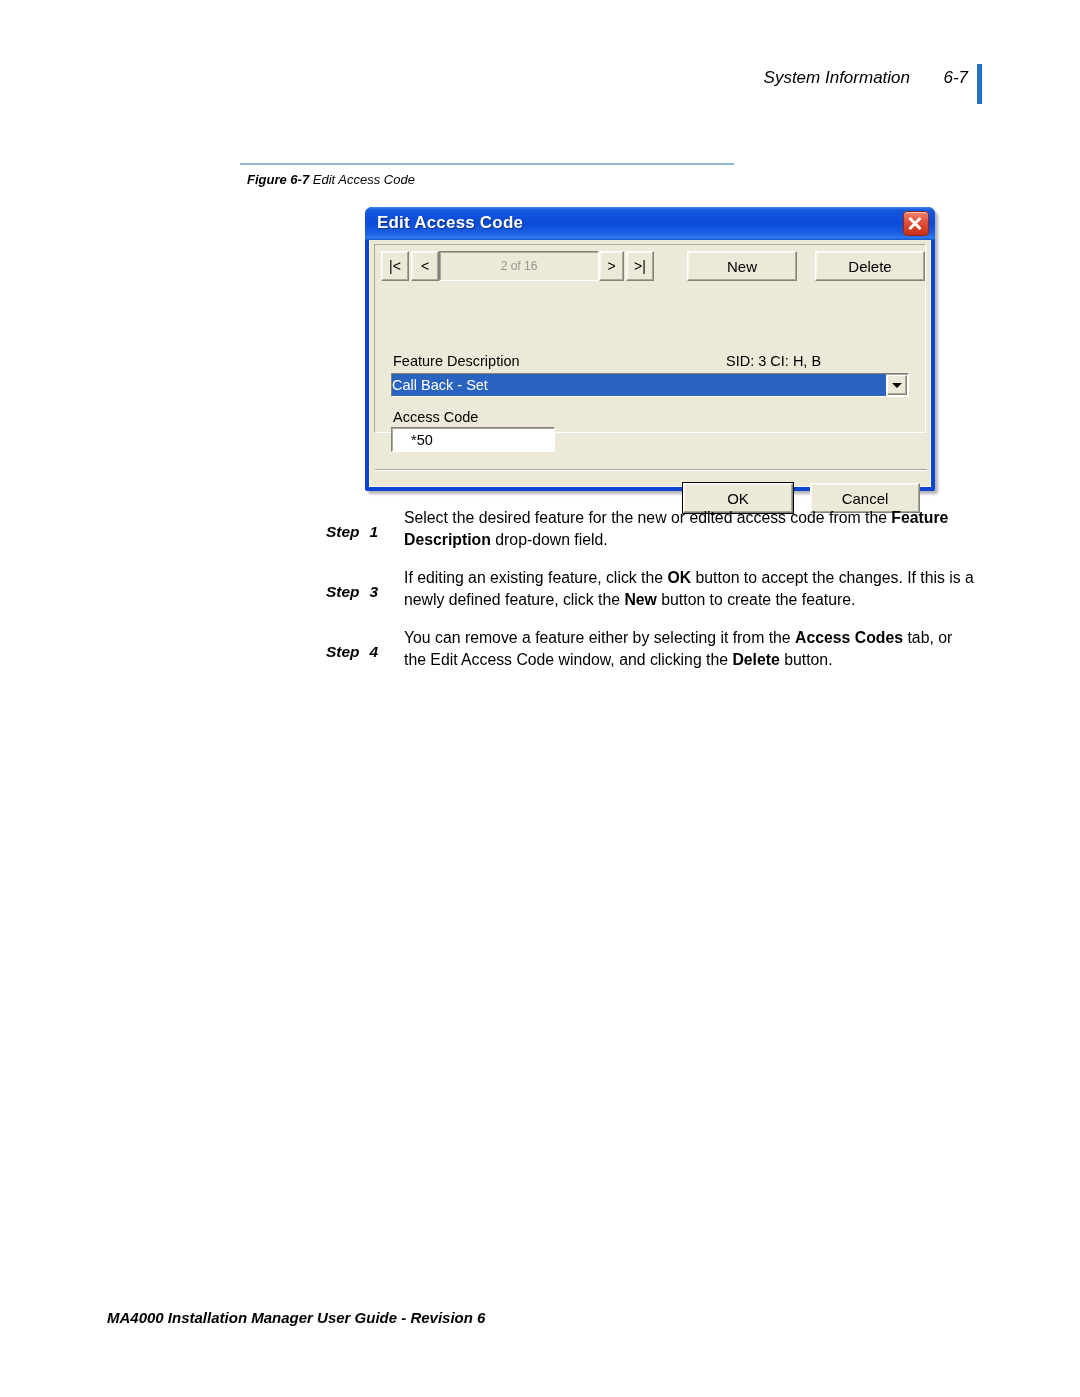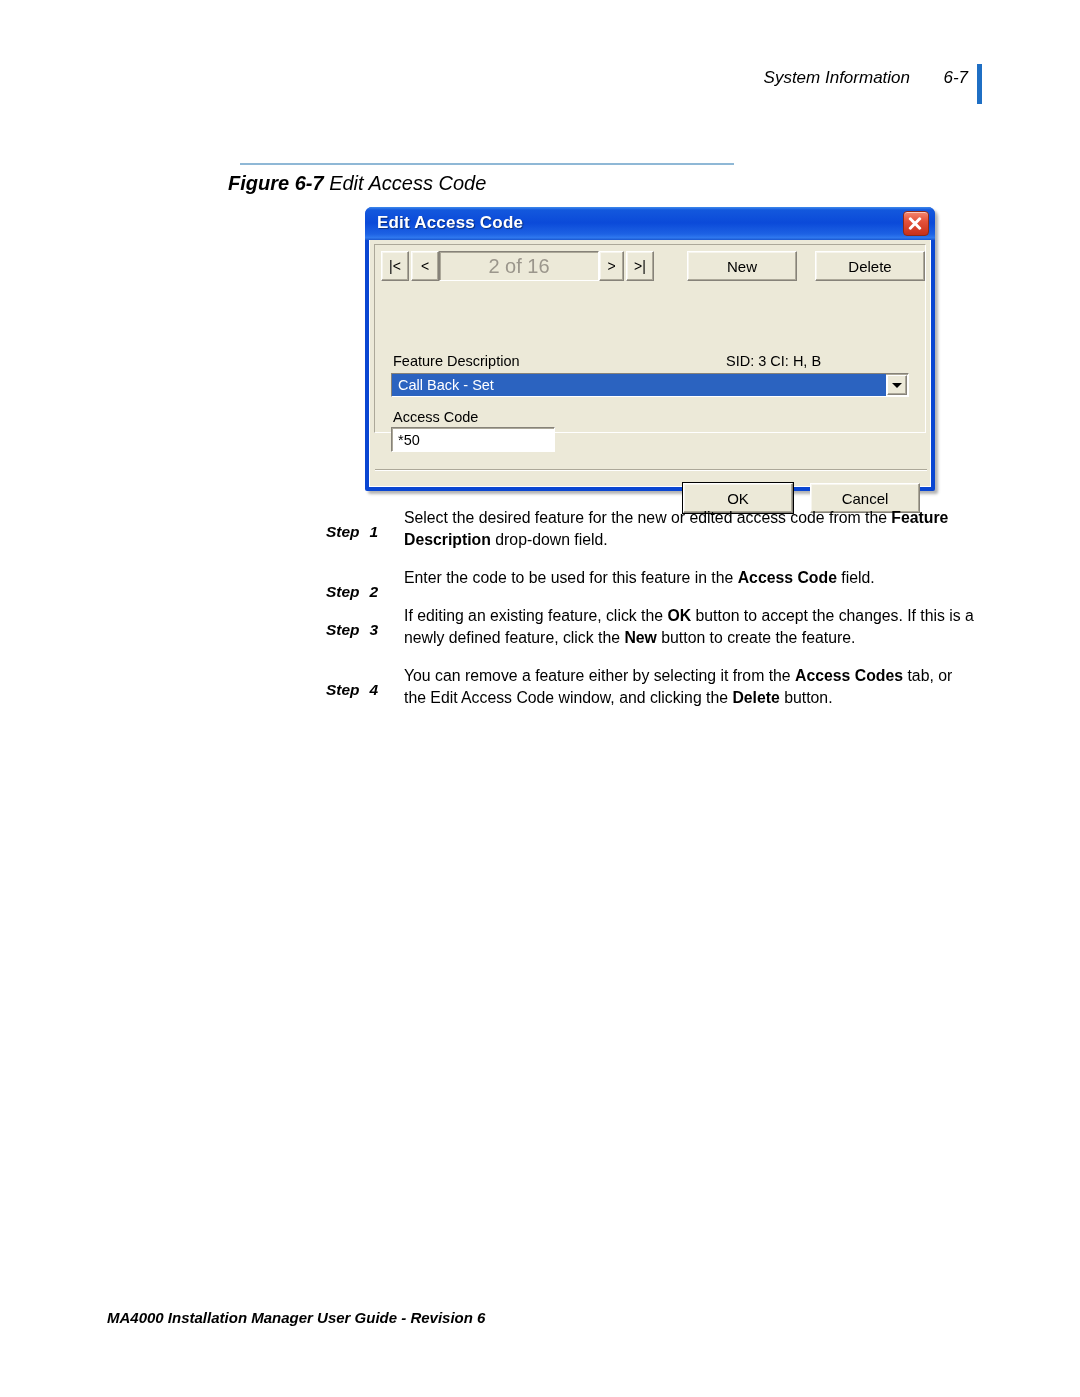--- a/index.html
+++ b/index.html
@@ -52,22 +52,22 @@
   
   .figure-rule {
     position: absolute;
     left: 240px; top: 163px;
     width: 494px;
     height: 2px;
     background: #8fb8d6;
   }
   .figure-caption {
     position: absolute;
-    left: 228px; top: 172px;
-    font-size: 20px;
+    left: 247px; top: 172px;
+    font-size: 13px;
     color: #000;
     white-space: nowrap;
   }
   .figure-caption .fig-label {
     font-weight: bold;
     font-style: italic;
   }
   .figure-caption .fig-text {
     font-style: italic;
   }
@@ -179,21 +179,21 @@
     left: 58px; top: 0;
     width: 160px; height: 30px;
     box-sizing: border-box;
     background: #ece9d8;
     border: 1px solid;
     border-color: #868279 #ffffff #ffffff #868279;
     box-shadow: inset 1px 1px 0 #aca899;
     display: flex;
     align-items: center;
     justify-content: center;
-    font-size: 20px;
+    font-size: 12px;
     color: #9b968c;
   }
 
   .topbtn {
     position: absolute;
     top: 6px;
     height: 30px;
     background: #ece9d8;
     border: 1px solid;
     border-color: #ffffff #868279 #868279 #ffffff;
@@ -232,21 +232,21 @@
   }
   .combo-value {
     position: absolute;
     left: 0; top: 0;
     right: 22px; height: 22px;
     background: #2b63c0;
     color: #ffffff;
     font-size: 14.5px;
     display: flex;
     align-items: center;
-    padding-left: 6px;
+    padding-left: 0;
     box-sizing: border-box;
     white-space: nowrap;
   }
   .combo-arrow {
     position: absolute;
     right: 1px; top: 1px;
     width: 20px; height: 20px;
     background: #ece9d8;
     border: 1px solid;
     border-color: #ffffff #868279 #868279 #ffffff;
@@ -270,21 +270,21 @@
     width: 164px; height: 25px;
     box-sizing: border-box;
     background: #ffffff;
     border: 1px solid;
     border-color: #868279 #ffffff #ffffff #868279;
     box-shadow: inset 1px 1px 0 #aca899;
     font-size: 14.5px;
     color: #000;
     display: flex;
     align-items: center;
-    padding-left: 6px;
+    padding-left: 19px;
   }
 
   
   .divider {
     position: absolute;
     left: 5px; top: 229px;
     width: 552px;
     height: 2px;
     border-top: 1px solid #aca899;
     border-bottom: 1px solid #ffffff;
@@ -409,24 +409,20 @@
     <div class="divider"></div>
     <div class="footer-btn btn-ok">OK</div>
     <div class="footer-btn btn-cancel">Cancel</div>
   </div>
 </div>
 
 <div class="steps">
   <div class="step">
     <div class="step-label"><span>Step</span><span class="num">1</span></div>
     <div class="step-text">Select the desired feature for the new or edited access code from the <b>Feature Description</b> drop-down field.</div>
-  </div>
-  <div class="step">
-    <div class="step-label"><span>Step</span><span class="num">2</span></div>
-    <div class="step-text">Enter the code to be used for this feature in the <b>Access Code</b> field.</div>
   </div>
   <div class="step">
     <div class="step-label"><span>Step</span><span class="num">3</span></div>
     <div class="step-text">If editing an existing feature, click the <b>OK</b> button to accept the changes. If this is a newly defined feature, click the <b>New</b> button to create the feature.</div>
   </div>
   <div class="step">
     <div class="step-label"><span>Step</span><span class="num">4</span></div>
     <div class="step-text">You can remove a feature either by selecting it from the <b>Access Codes</b> tab, or the Edit Access Code window, and clicking the <b>Delete</b> button.</div>
   </div>
 </div>

